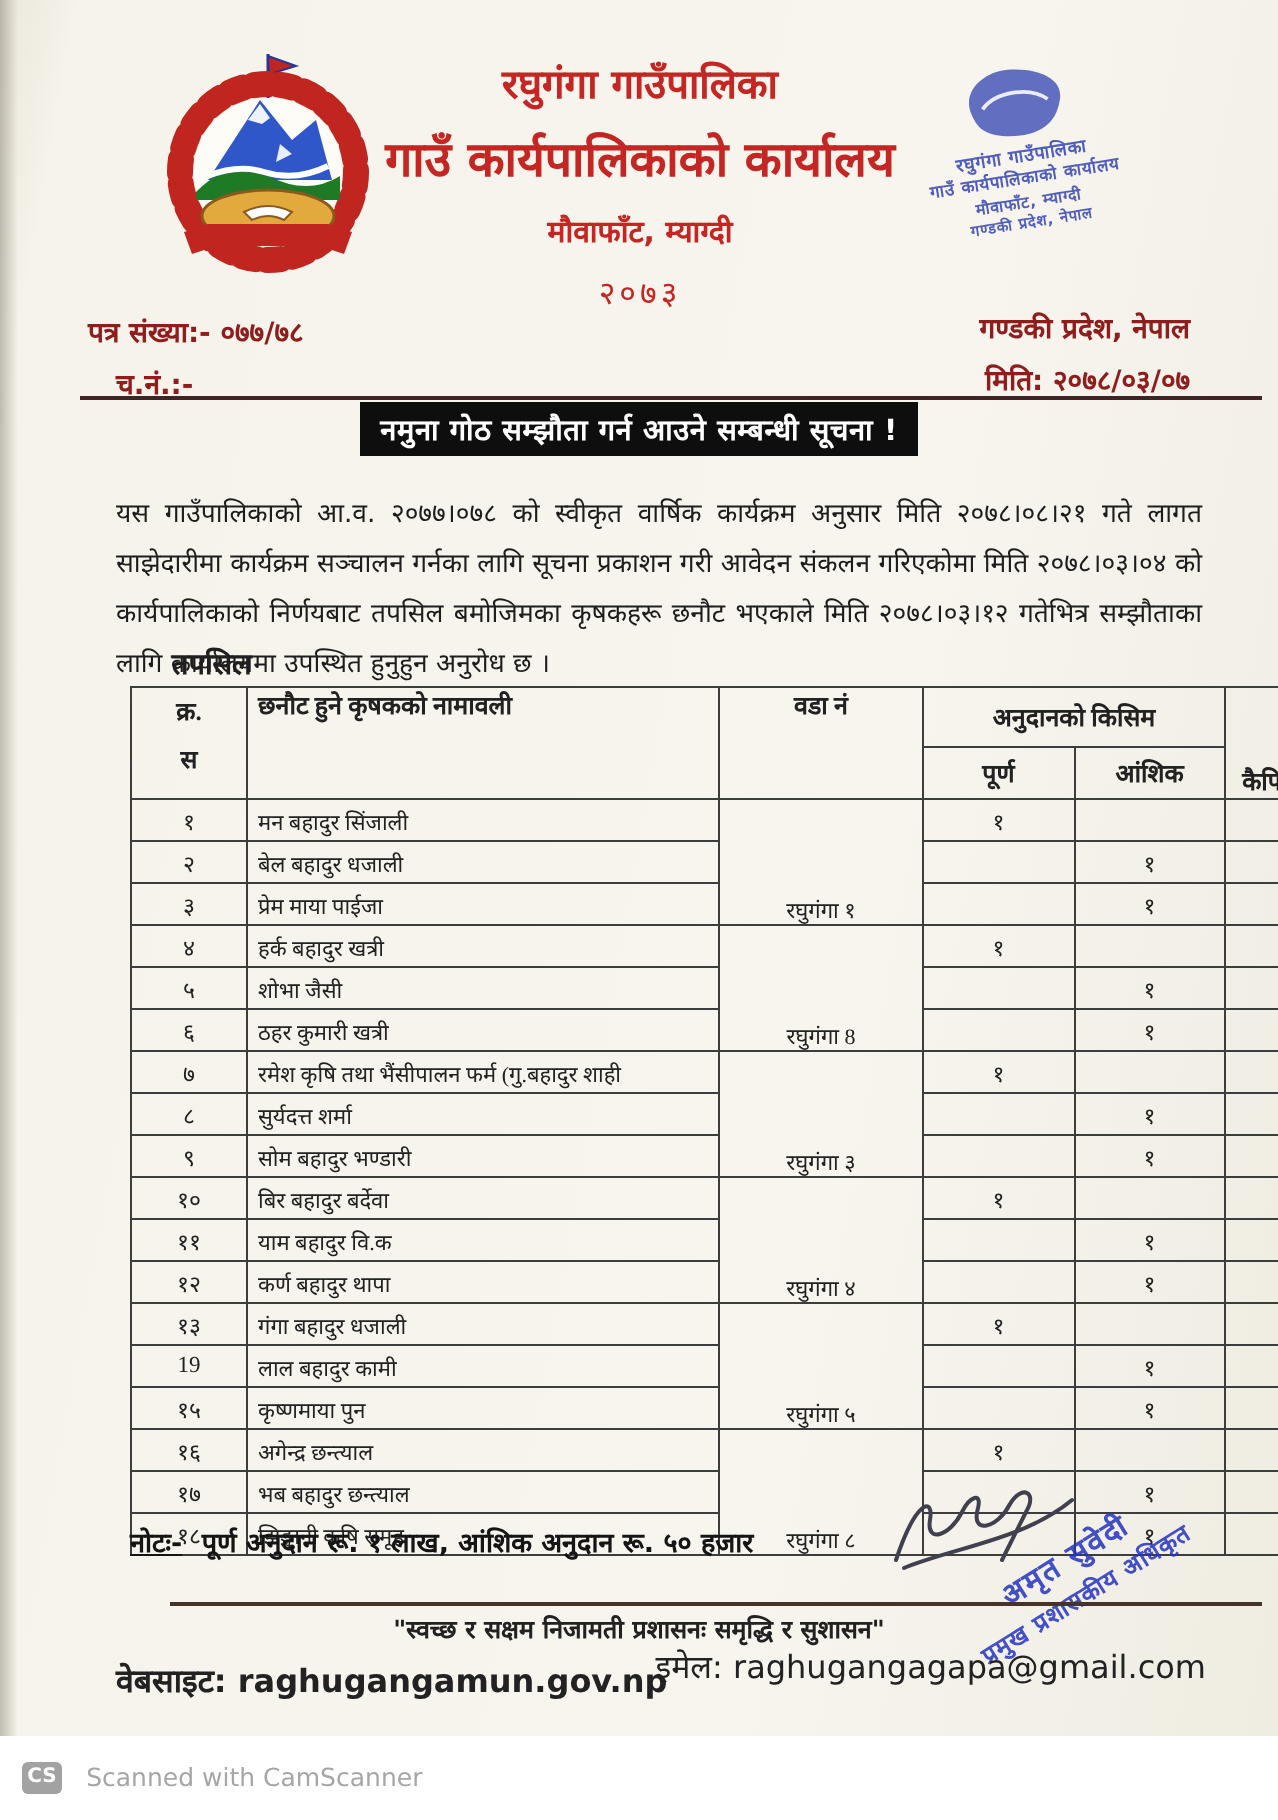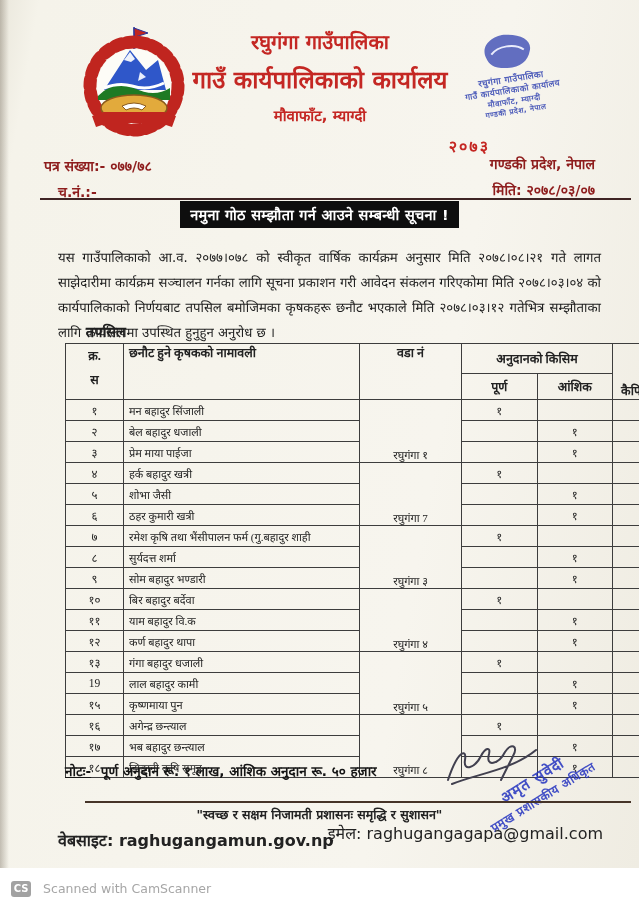--- a/index.html
+++ b/index.html
@@ -16,21 +16,21 @@
     background:linear-gradient(90deg, rgba(110,100,85,.38), rgba(110,100,85,0));
     pointer-events:none;
   }
 
   
   .emblem { position:absolute; left:74px; top:24px; width:120px; height:114px; }
   .title-block { position:absolute; left:150px; top:28px; width:340px; text-align:center; }
   .t1 { color:#c42723; font-size:20px; font-weight:bold; }
   .t2 { color:#c42723; font-size:24px; font-weight:bold; margin-top:7px; }
   .t3 { color:#c42723; font-size:15px; font-weight:bold; margin-top:10px; }
-  .t4 { color:#c42723; font-size:16px; font-weight:bold; margin-top:10px; letter-spacing:2px;text-align:right; }
+  .t4 { color:#c42723; font-size:16px; font-weight:normal; margin-top:10px; letter-spacing:2px; }
   .stamp-top {
     position:absolute; left:446px; top:30px; width:128px; text-align:center;
     transform:rotate(-9deg); color:#2d3fb0; opacity:.82;
   }
   .stamp-blob { width:58px; height:42px; display:block; margin:0 auto 1px; }
   .stamp-line { font-weight:bold; line-height:1.35; letter-spacing:.4px; }
   .sl0 { font-size:9px; } .sl1 { font-size:8.5px; } .sl2 { font-size:8px; } .sl3 { font-size:7.5px; }
 
   
   .meta { position:absolute; font-weight:bold; color:#8e1d1d; font-size:14px; white-space:nowrap; }
@@ -198,21 +198,21 @@
           <tr>
             <td class="c-sn">३</td>
             <td class="c-name">प्रेम माया पाईजा</td>
             <td class="c-mark"></td>
             <td class="c-mark">१</td>
             <td class="c-remark"></td>
           </tr>
           <tr>
             <td class="c-sn">४</td>
             <td class="c-name">हर्क बहादुर खत्री</td>
-            <td class="c-ward" rowspan="3">रघुगंगा  7</td>
+            <td class="c-ward" rowspan="3">रघुगंगा  8</td>
             <td class="c-mark">१</td>
             <td class="c-mark"></td>
             <td class="c-remark"></td>
           </tr>
           <tr>
             <td class="c-sn">५</td>
             <td class="c-name">शोभा जैसी</td>
             <td class="c-mark"></td>
             <td class="c-mark">१</td>
             <td class="c-remark"></td>

